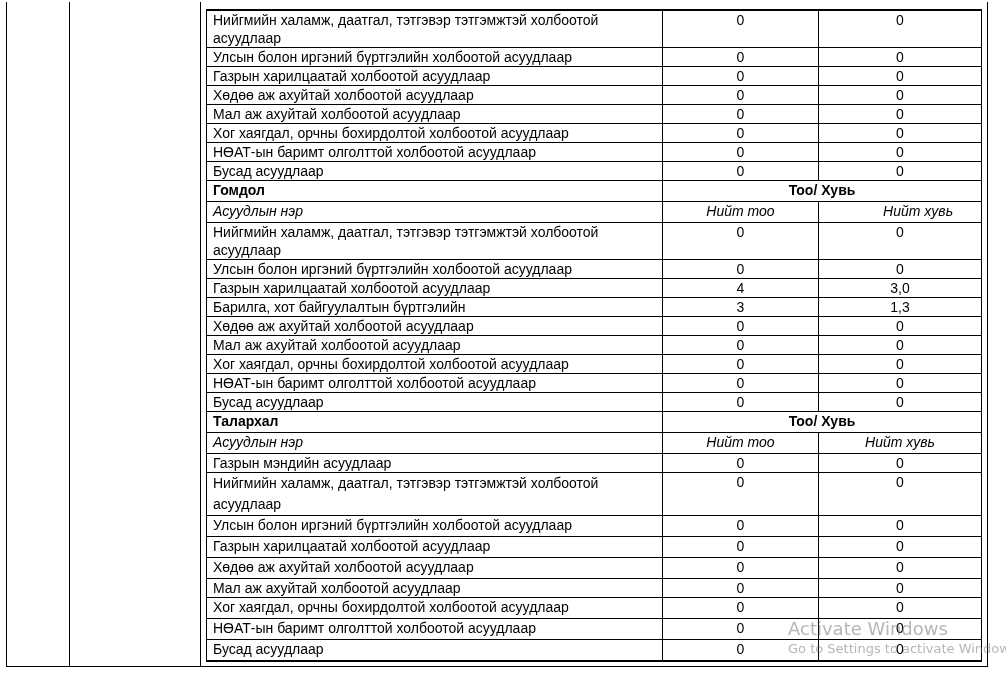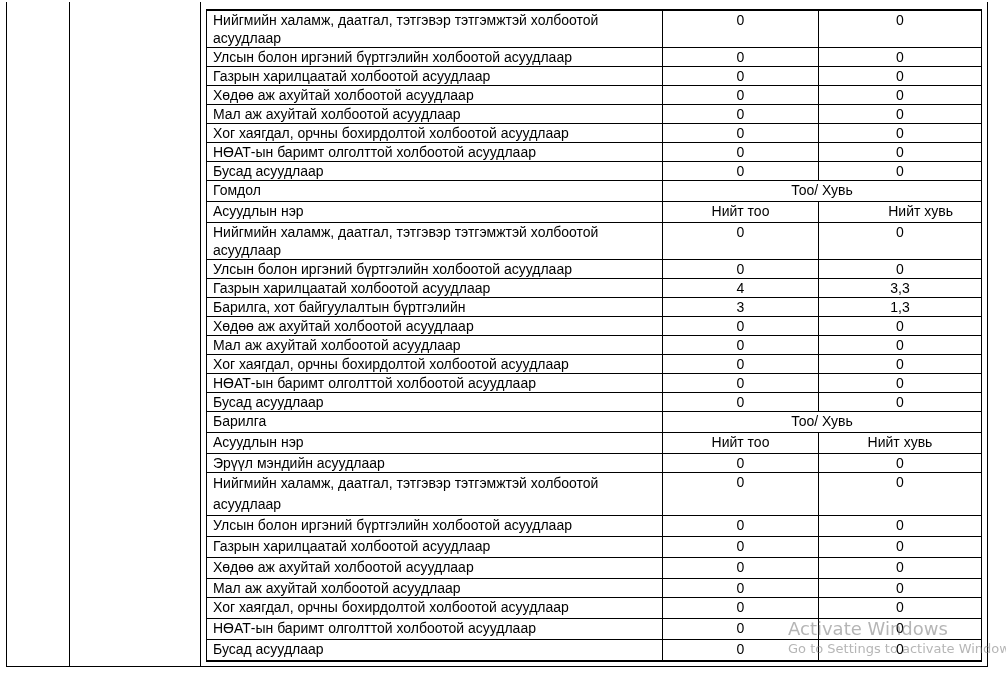--- a/index.html
+++ b/index.html
@@ -9,22 +9,22 @@
            border-left: 1px solid #000; border-right: 1px solid #000; border-bottom: 1px solid #000; box-sizing: border-box; }
   .vline { position: absolute; top: 2px; height: 665px; width: 1px; background: #000; }
   .inner { position: absolute; left: 206px; top: 9px; width: 775px;
            border-collapse: collapse; table-layout: fixed; font-size: 14px; line-height: 18px; }
   .inner td { border: 1px solid #000; padding: 0 6px; vertical-align: top; }
   .inner tr.top-row td { border-top: 2px solid #000; }
   .inner tr.last-row td { border-bottom: 2px solid #000; }
   .c1 { width: 456px; }
   .c2 { width: 156px; text-align: center; }
   .c3 { width: 163px; text-align: center; }
-  .bold { font-weight: normal; }
-  .ital { }
+  .bold { font-weight: bold; }
+  .ital { font-style: italic; }
   .left { text-align: center; }
   .right-ital { text-align: right !important; padding-right: 28px !important; }
   .h19 td { height: 18px; }
   .h21 td { height: 20px; }
   .h2l td { height: 36px; }
   .h2lb td { height: 41px; }
   .watermark { position: absolute; left: 788px; top: 618px; color: rgba(120,120,120,0.55); pointer-events: none; }
   .wm1 { font-size: 18px; line-height: 22px; font-family: "DejaVu Sans", sans-serif; }
   .wm2 { font-size: 13px; line-height: 18px; font-family: "DejaVu Sans", sans-serif; white-space: nowrap; }
 </style>
@@ -99,21 +99,21 @@
       <td class="c3">0</td>
     </tr>
     <tr class="h19">
       <td>Улсын болон иргэний бүртгэлийн холбоотой асуудлаар</td>
       <td class="c2">0</td>
       <td class="c3">0</td>
     </tr>
     <tr class="h19">
       <td>Газрын харилцаатай холбоотой асуудлаар</td>
       <td class="c2">4</td>
-      <td class="c3">3,3</td>
+      <td class="c3">3,0</td>
     </tr>
     <tr class="h19">
       <td>Барилга, хот байгуулалтын бүртгэлийн</td>
       <td class="c2">3</td>
       <td class="c3">1,3</td>
     </tr>
     <tr class="h19">
       <td>Хөдөө аж ахуйтай холбоотой асуудлаар</td>
       <td class="c2">0</td>
       <td class="c3">0</td>
@@ -133,30 +133,30 @@
       <td class="c2">0</td>
       <td class="c3">0</td>
     </tr>
     <tr class="h19">
       <td>Бусад асуудлаар</td>
       <td class="c2">0</td>
       <td class="c3">0</td>
     </tr>
 
     <tr class="h21">
-      <td class="bold">Барилга</td>
+      <td class="bold">Талархал</td>
       <td class="bold left" colspan="2">Тоо/ Хувь</td>
     </tr>
     <tr class="h21">
       <td class="ital">Асуудлын нэр</td>
       <td class="ital left">Нийт тоо</td>
       <td class="ital left">Нийт хувь</td>
     </tr>
     <tr class="h19">
-      <td>Эрүүл мэндийн асуудлаар</td>
+      <td>Газрын мэндийн асуудлаар</td>
       <td class="c2">0</td>
       <td class="c3">0</td>
     </tr>
     <tr class="h2lb">
       <td style="line-height:21px">Нийгмийн халамж, даатгал, тэтгэвэр тэтгэмжтэй холбоотой асуудлаар</td>
       <td class="c2">0</td>
       <td class="c3">0</td>
     </tr>
     <tr class="h21">
       <td>Улсын болон иргэний бүртгэлийн холбоотой асуудлаар</td>

